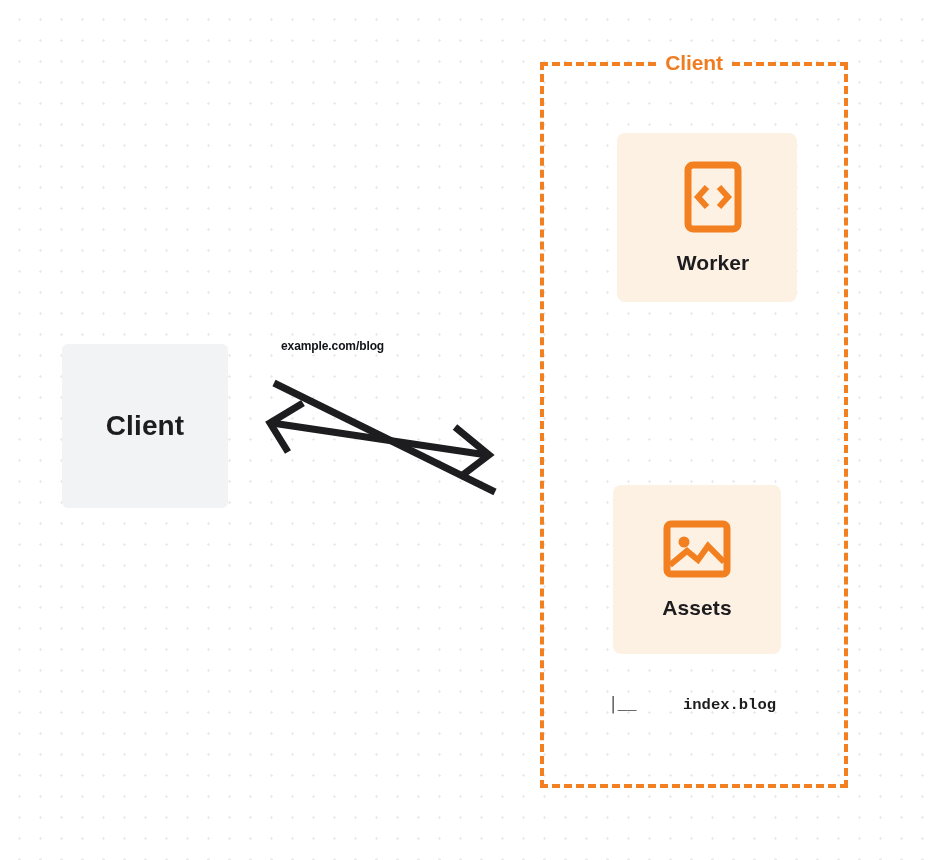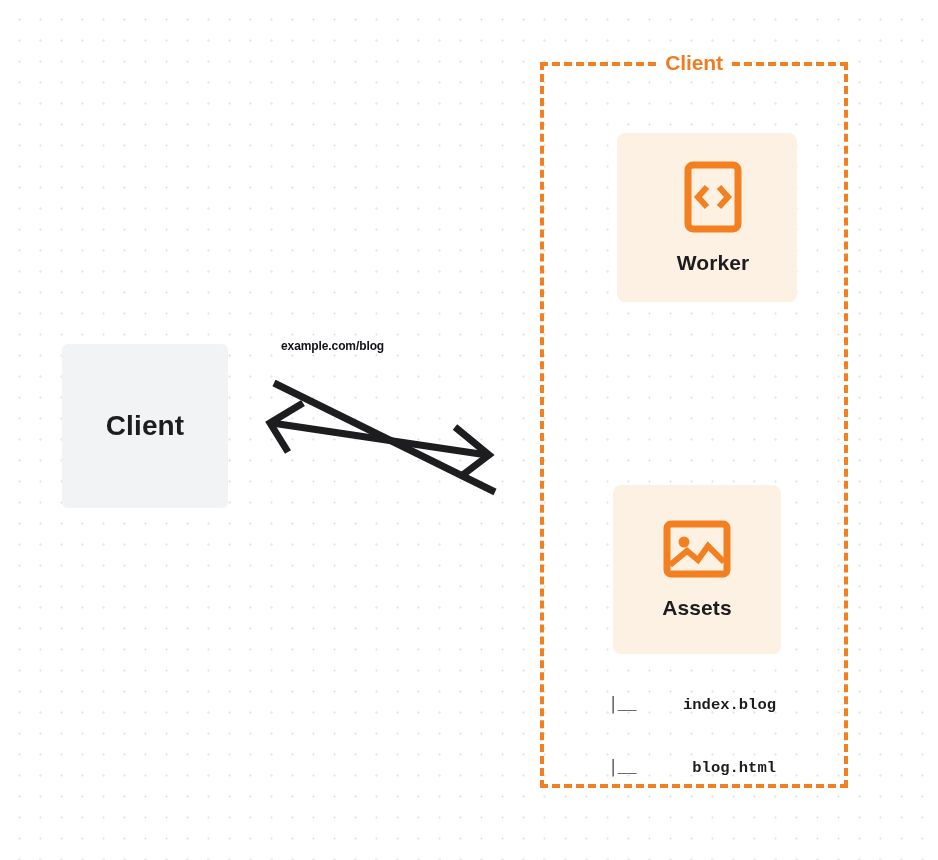--- a/index.html
+++ b/index.html
@@ -187,19 +187,18 @@
           <rect x="4" y="4" width="60" height="50" rx="4" ry="4" fill="none" stroke="#f38020" stroke-width="7"></rect>
           <circle cx="21" cy="22" r="5.5" fill="#f38020"></circle>
           <polyline points="7,45 24,31 35,40 45,26 61,42" fill="none" stroke="#f38020" stroke-width="6" stroke-linecap="butt" stroke-linejoin="miter"></polyline>
         </svg>
       </span>
       <span class="card-label">Assets</span>
     </div>
 
     <div id="file-tree">
       <span class="tree-row">│__     index.blog</span>
-      <span class="tree-row">│__      blog.html</span>
       
     </div>
 
   </div>
 
 </div>
 
 </body></html>

